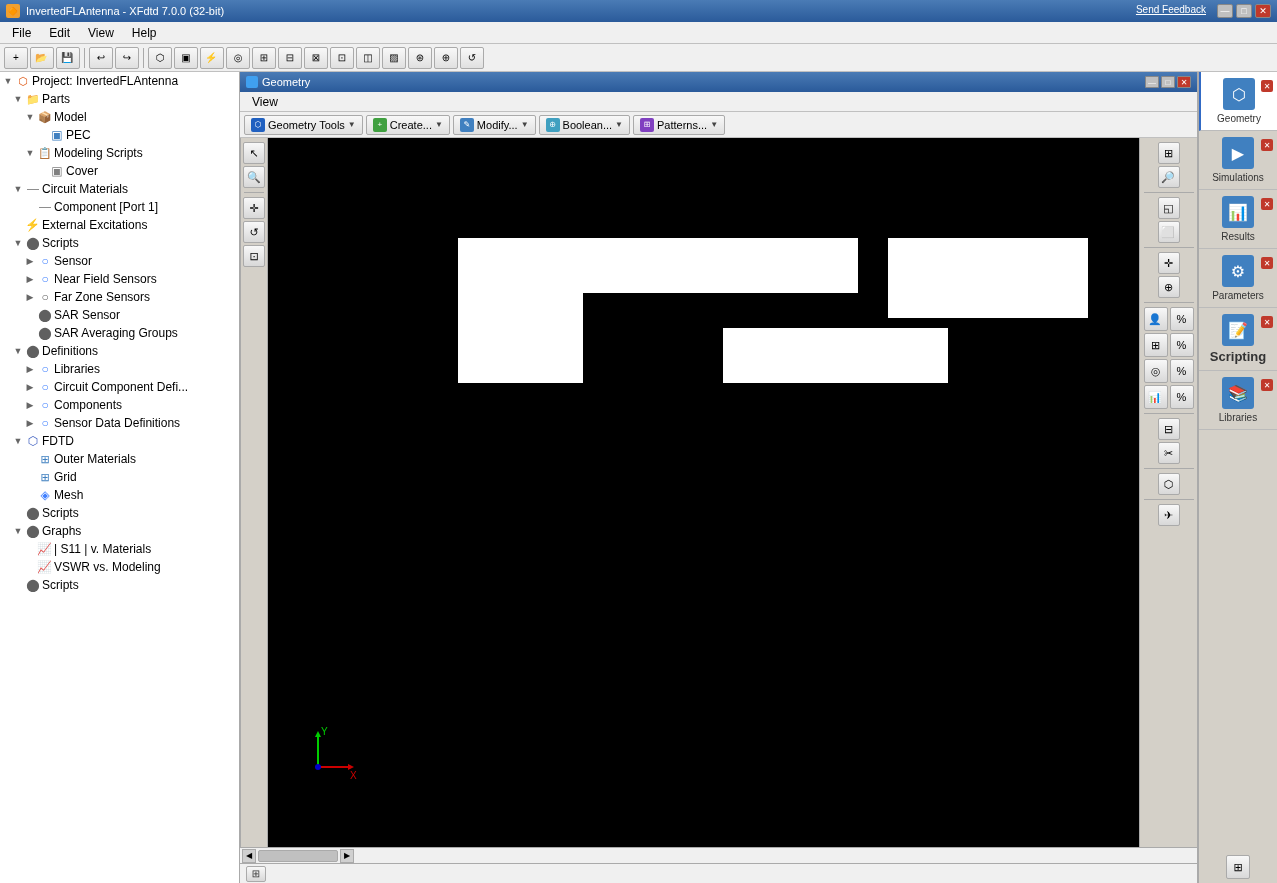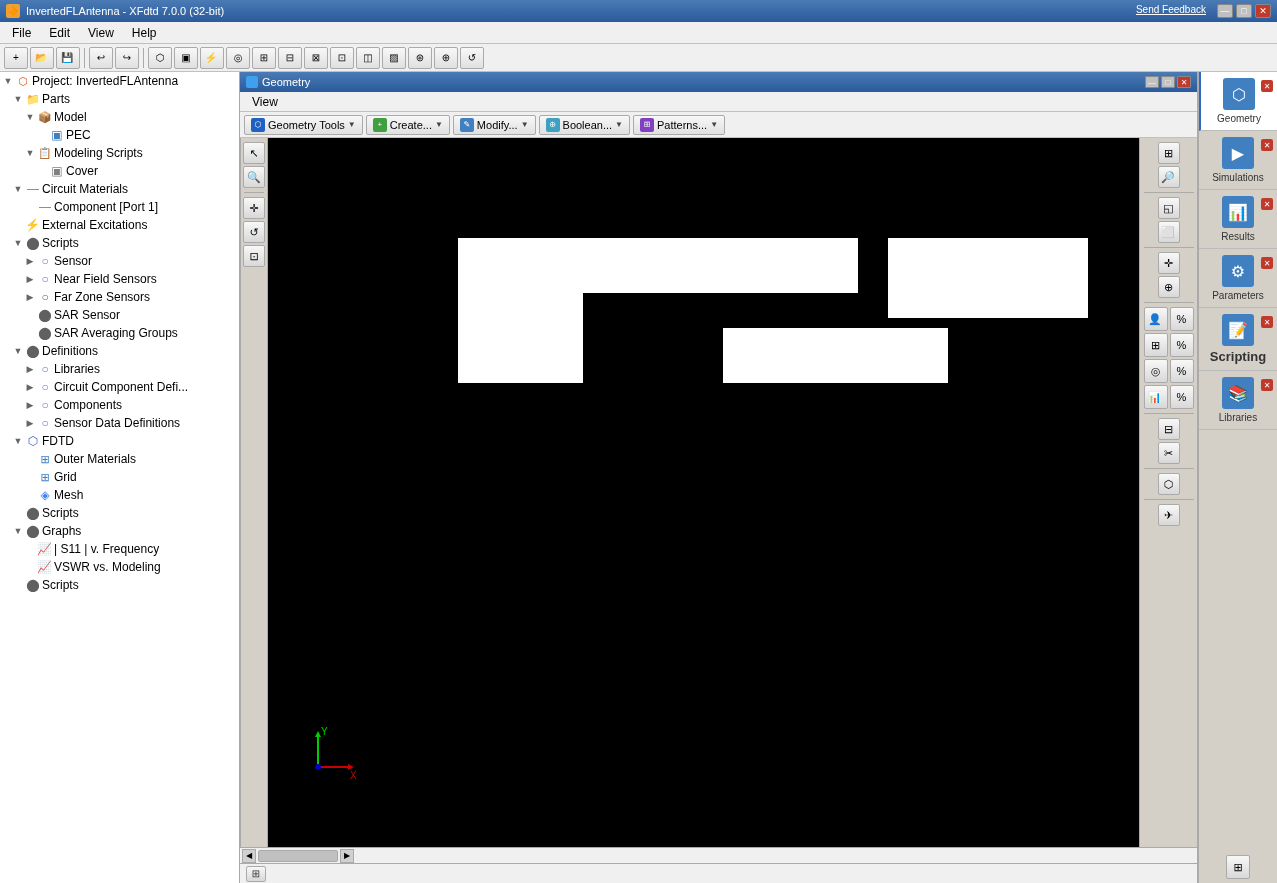--- a/index.html
+++ b/index.html
@@ -446,21 +446,21 @@
 
     <div class="tree-item indent-1">
       <div class="tree-arrow">▼</div>
       <div class="tree-icon" style="color:#606060;">⬤</div>
       <span>Graphs</span>
     </div>
 
     <div class="tree-item indent-2">
       <div class="tree-arrow"></div>
       <div class="tree-icon" style="color:#4080c0;">📈</div>
-      <span>| S11 | v. Frequency</span>
+      <span>| S11 | v. Materials</span>
     </div>
 
     <div class="tree-item indent-2">
       <div class="tree-arrow"></div>
       <div class="tree-icon" style="color:#4080c0;">📈</div>
       <span>VSWR vs. Modeling</span>
     </div>
 
     <div class="tree-item indent-1">
       <div class="tree-arrow"></div>

